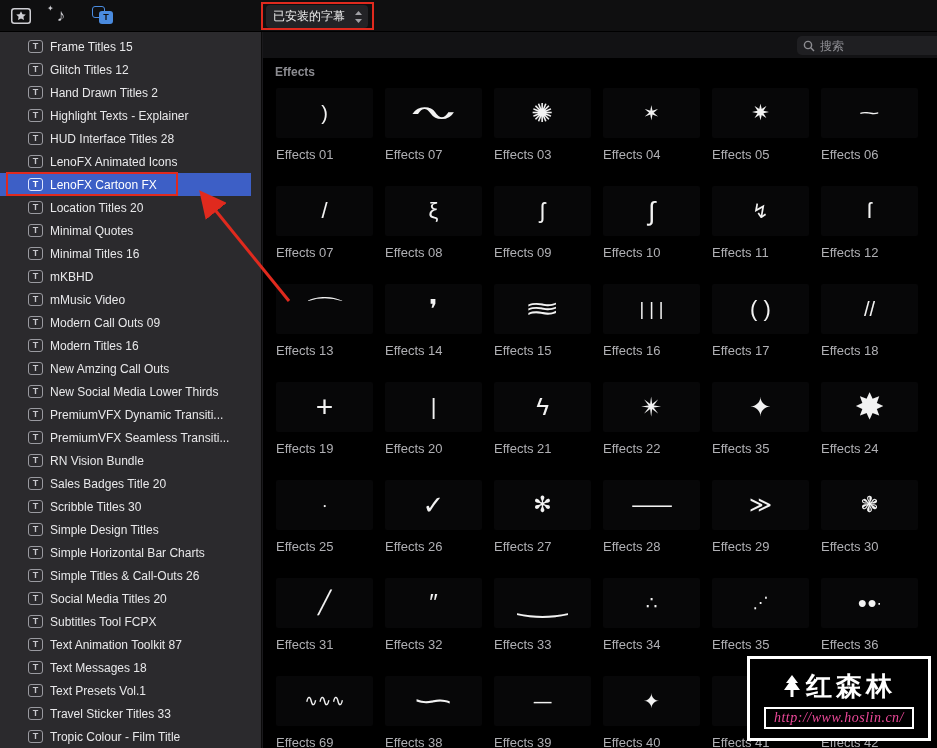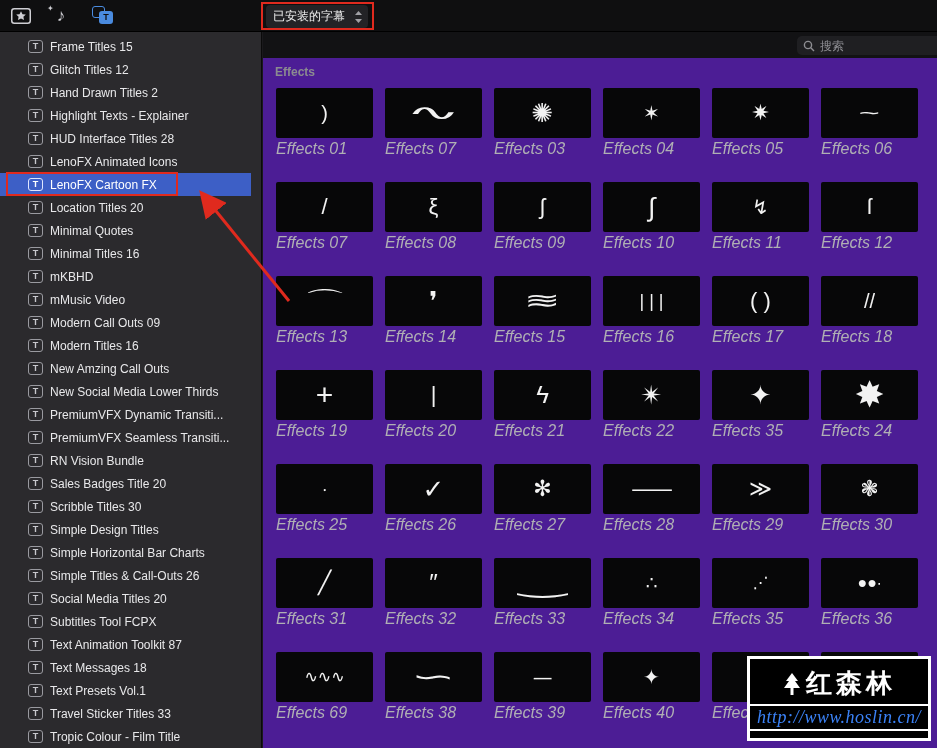--- a/index.html
+++ b/index.html
@@ -59,21 +59,21 @@
   .side-item.selected .t-icon { border-color:#dfe6ff; color:#fff; }
   .side-label { overflow:hidden; text-overflow:ellipsis; }
   .anno-box-item {
     position:absolute; left:6px; top:-1px; width:172px; height:24px;
     border:2px solid #e02a1e; pointer-events:none;
   }
 
   
   .content {
     position:absolute; top:32px; left:263px; right:0; bottom:0;
-    background:#4c1d95; overflow:hidden;
+    background:#000000; overflow:hidden;
   }
   .content-topbar {
     position:relative; height:26px; background:#121214;
   }
   .search {
     position:absolute; top:4px; right:-8px; width:148px; height:19px;
     background:#1f1f22; border-radius:5px; display:flex; align-items:center;
     padding:0 6px; gap:5px;
   }
   .search input {
@@ -90,38 +90,38 @@
     margin:9px 0 0 13px;
     display:grid; grid-template-columns:repeat(6, 97px);
     column-gap:12px; row-gap:24px;
   }
   .fx-cell { width:97px; }
   .fx-thumb {
     width:97px; height:50px; background:#070708; border-radius:2px;
     display:flex; align-items:center; justify-content:center; overflow:hidden;
   }
   .fx-glyph { display:inline-block; color:#f2f2f2; font-size:24px; line-height:1; }
-  .fx-label { margin-top:2px; font-size:16px; color:#b0b0b4;font-style:italic; }
+  .fx-label { margin-top:9px; font-size:13px; color:#b0b0b4; }
 
   
   .anno-arrow { position:absolute; top:0; left:0; width:937px; height:748px;
     pointer-events:none; z-index:50; }
 
   
   .watermark {
     position:absolute; right:6px; bottom:7px; width:184px; height:85px;
     background:#000; border:3px solid #fff; z-index:60;
     display:flex; flex-direction:column; align-items:center; justify-content:center;
     gap:3px;
   }
   .wm-title-row { display:flex; align-items:center; gap:4px; }
   .wm-title { color:#fff; font-size:26px; font-weight:bold; letter-spacing:4px;
     font-family:"Liberation Serif","DejaVu Serif",serif; }
   .wm-url-box {
-    border:2px solid #fff; color:#3b82f6; font-style:italic; font-size:18px;
+    border:2px solid #fff; color:#ec4899; font-style:italic; font-size:14px;
     padding:1px 8px; font-family:"Liberation Serif","DejaVu Serif",serif;
     letter-spacing:0.5px;
   }
 </style>
 </head>
 <body>
 
 <div class="app">
 
   <div class="toolbar">

